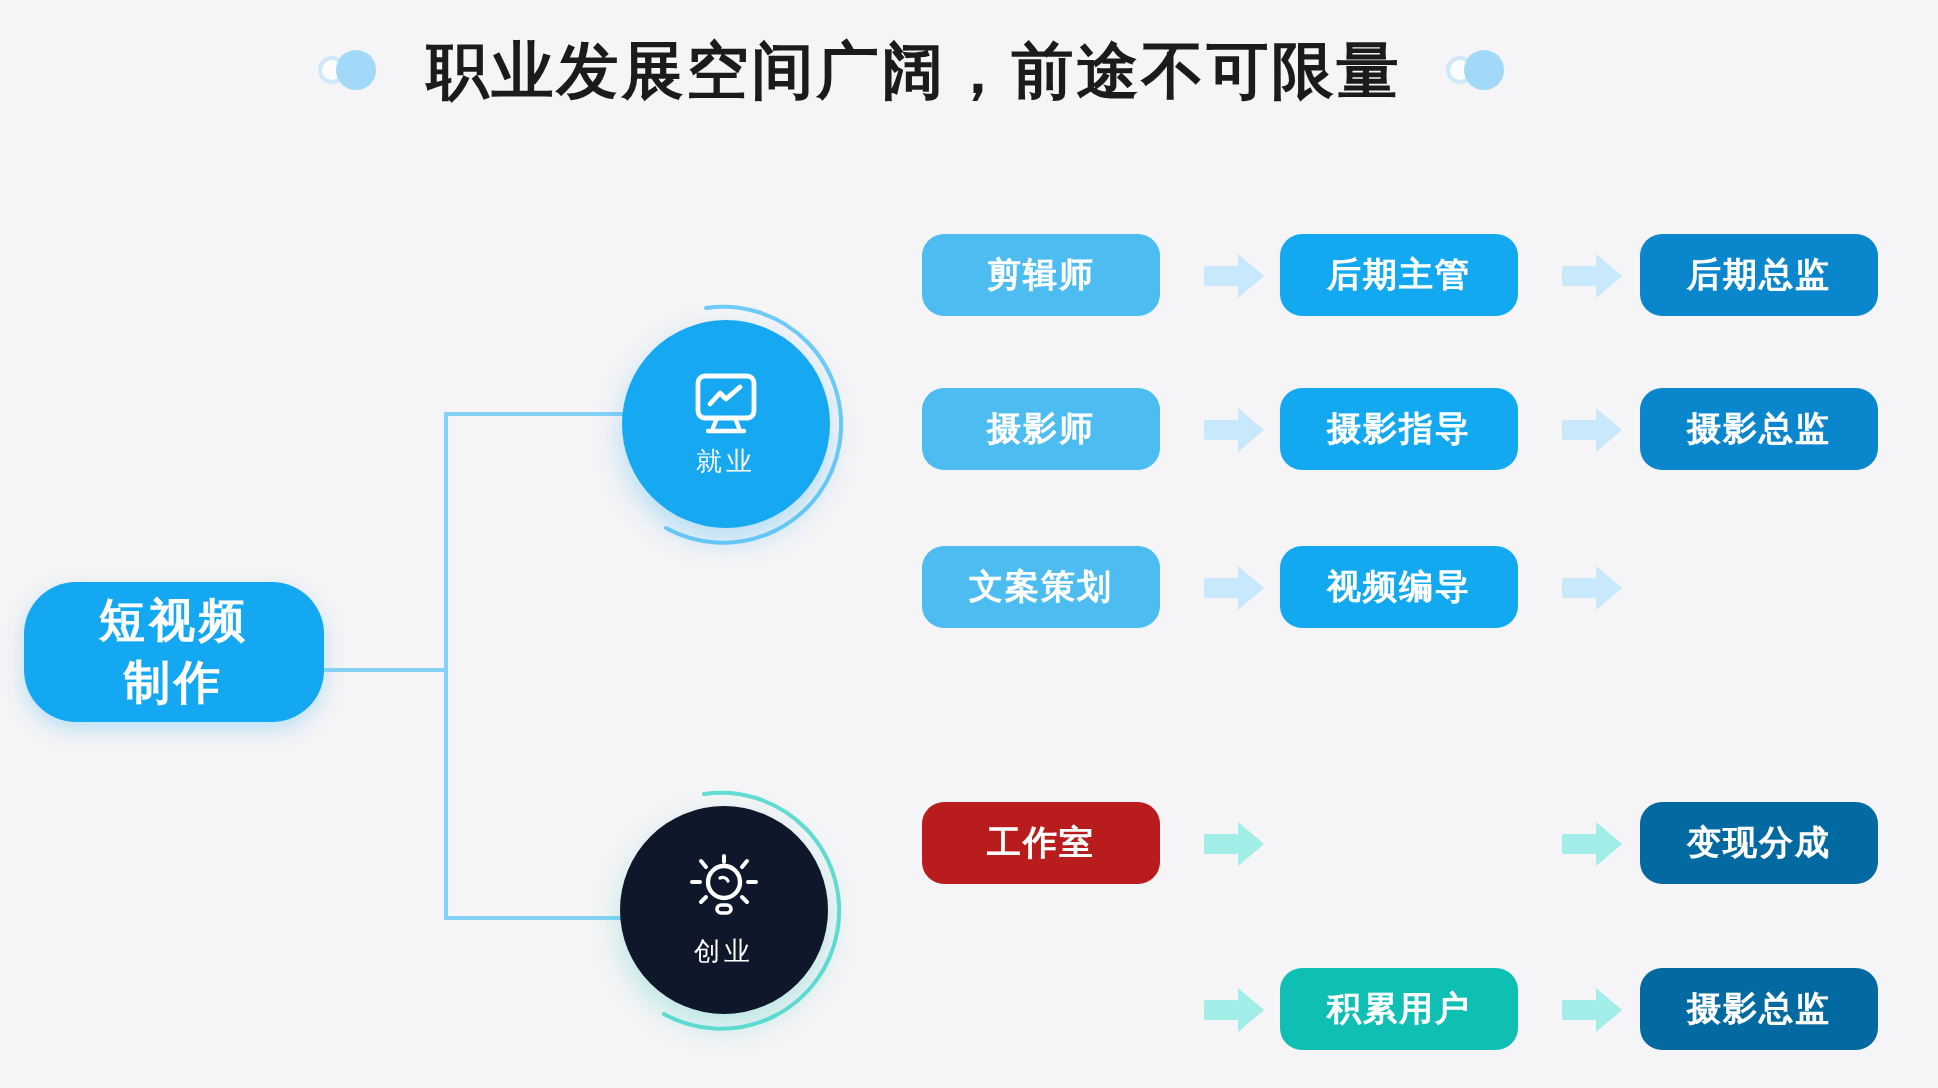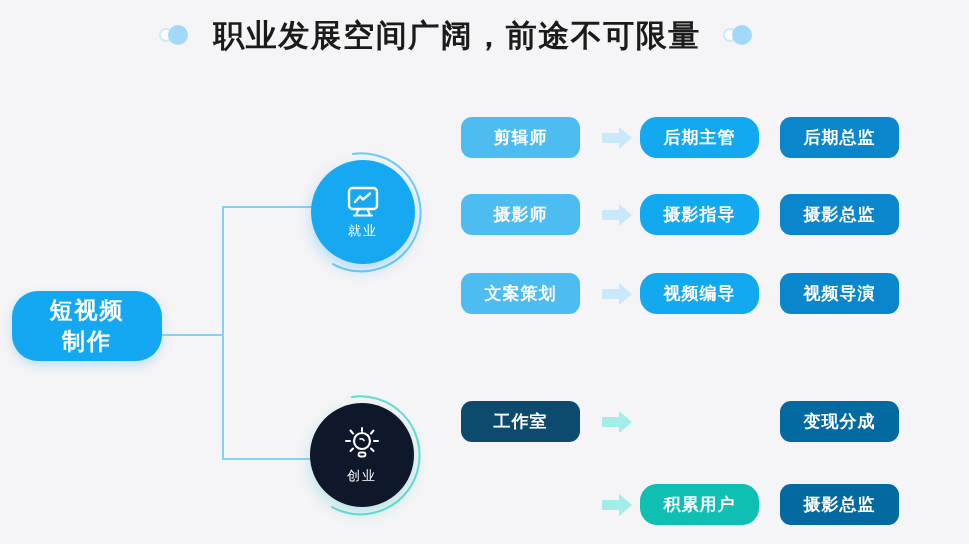--- a/index.html
+++ b/index.html
@@ -62,33 +62,33 @@
   #arc-emp { left:299px; top:148px; }
   #arc-ent { left:298px; top:391px; }
 
   
   .nbox {
     position:absolute; width:119px; height:41px; border-radius:11px;
     color:#fff; font-size:17px; font-weight:700; letter-spacing:1px;
     display:flex; align-items:center; justify-content:center; white-space:nowrap;
   }
   .b1 { background:#4dbcf1; } .b2 { background:#12a9f0; } .b3 { background:#0a86cc; }
-  .t1 { background:#0c4a6e; } .t2 { background:#0fbfb4; } .t3 { background:#0369a1; }
+  .t1 { background:#b91c1c; } .t2 { background:#0fbfb4; } .t3 { background:#0369a1; }
 
   .arrow { position:absolute; width:34px; height:22px; }
   .arrow .bar  { position:absolute; left:2px; top:6px; width:17px; height:10px; border-radius:1px; }
   .arrow .head { position:absolute; left:19px; top:0; width:0; height:0;
                  border-top:11px solid transparent; border-bottom:11px solid transparent; }
   .arrow.a-blue .bar  { background:#c7e9fb; }
   .arrow.a-blue .head { border-left:13px solid #c7e9fb; }
   .arrow.a-teal .bar  { background:#a0eee7; }
   .arrow.a-teal .head { border-left:13px solid #a0eee7; }
 
   
-  .c1 { left:461px; } .c2 { left:640px;border-radius:17px; } .c3 { left:780px; }
+  .c1 { left:461px; } .c2 { left:640px; } .c3 { left:820px; }
   .a1 { left:600px; } .a2 { left:779px; }
   
   .r1  { top:117px; } .r2  { top:194px; } .r3  { top:273px; }
   .r4  { top:401px; } .r5  { top:484px; }
   .ra1 { top:127px; } .ra2 { top:204px; } .ra3 { top:283px; }
   .ra4 { top:411px; } .ra5 { top:494px; }
 </style>
 </head>
 <body>
 
@@ -168,21 +168,20 @@
   <div class="nbox b1 c1 r3">文案策划</div>
   <div class="arrow a-blue a1 ra3">
       <span class="bar"></span>
       <span class="head"></span>
     </div>
   <div class="nbox b2 c2 r3">视频编导</div>
   <div class="arrow a-blue a2 ra3">
       <span class="bar"></span>
       <span class="head"></span>
     </div>
-  <div class="nbox b3 c3 r3">视频导演</div>
 
   <div class="nbox t1 c1 r4">工作室</div>
   <div class="arrow a-teal a1 ra4">
       <span class="bar"></span>
       <span class="head"></span>
     </div>
   <div class="arrow a-teal a2 ra4">
       <span class="bar"></span>
       <span class="head"></span>
     </div>

